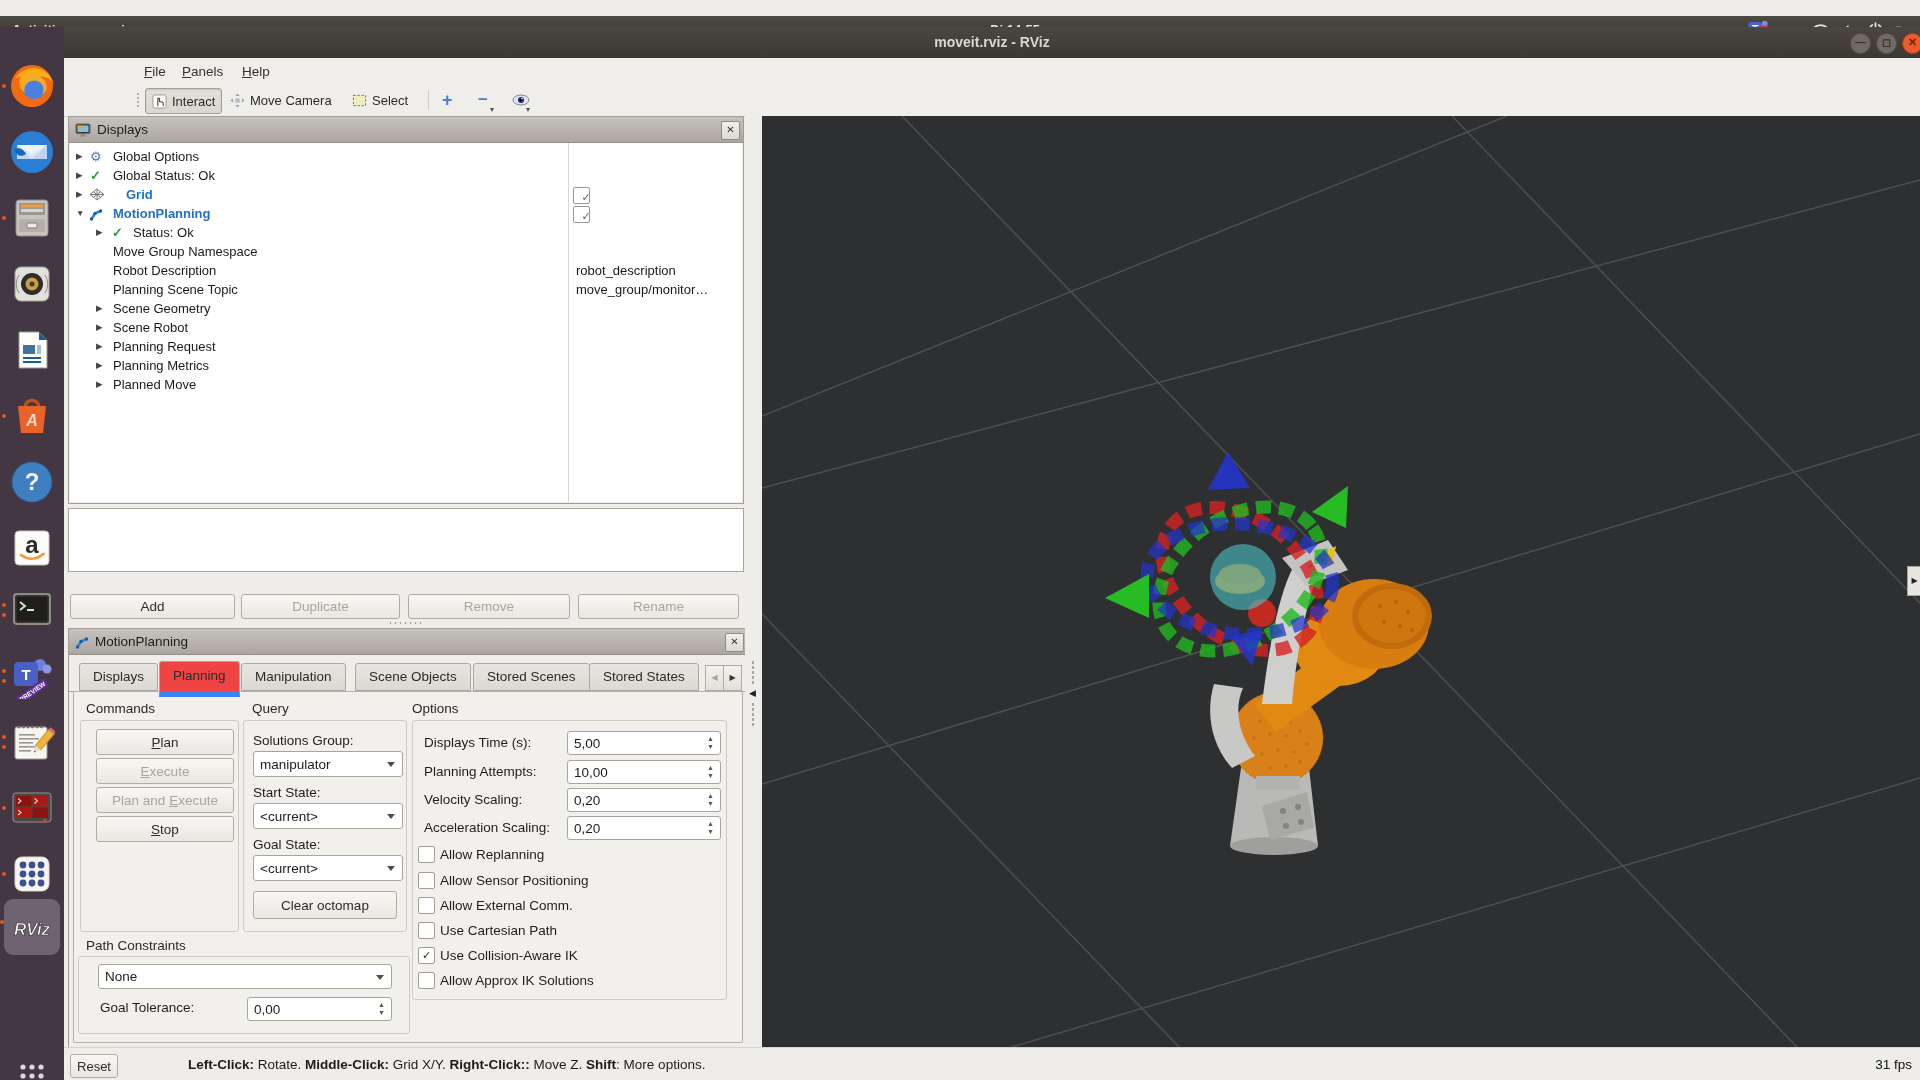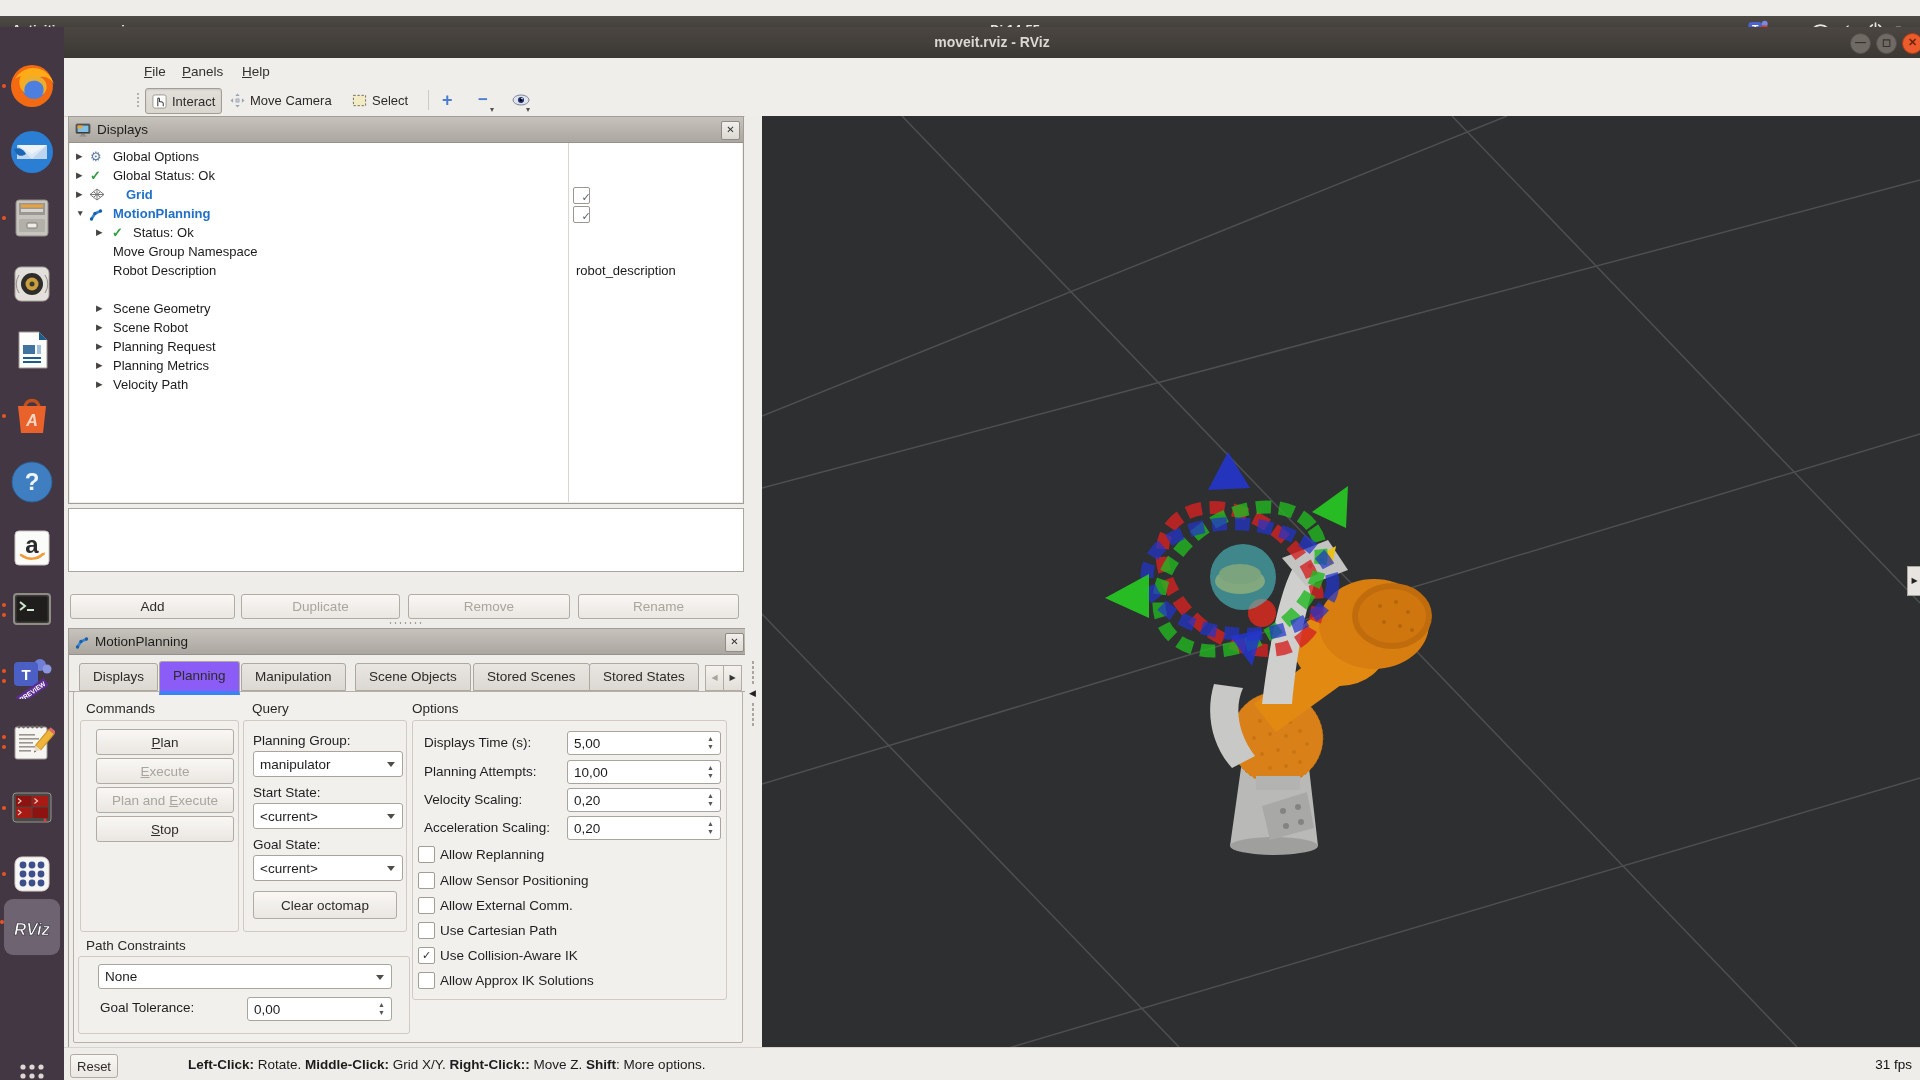--- a/index.html
+++ b/index.html
@@ -57,21 +57,21 @@
       border-radius:2px;text-align:center;line-height:14px;font-size:11px;color:#55616b;cursor:pointer}
   .ticon{display:inline-block}
   
   .btn{position:absolute;background:linear-gradient(#f9f7f4,#eae7e2);border:1px solid #b0aba3;border-radius:3px;
        font-size:13.5px;color:#2d2c2a;text-align:center;cursor:pointer;display:flex;align-items:center;justify-content:center}
   .btn.disabled{color:#a9a49c;cursor:default}
   .btn u{text-decoration:underline}
   
   .tab{position:absolute;top:2px;height:26px;line-height:26px;padding:0 13px;font-size:13.5px;color:#2c2b29;
        background:linear-gradient(#e9e6e1,#dcd8d2);border:1px solid #aca79f;border-radius:3px 3px 0 0;cursor:pointer}
-  .tab.active{top:0;height:29px;line-height:28px;background:#8b5cf6;border-bottom:4px solid #3b82f6;z-index:2}
+  .tab.active{top:0;height:29px;line-height:28px;background:#ef4444;border-bottom:6px solid #3b82f6;z-index:2}
   .tabscroll{position:absolute;top:4px;width:17px;height:24px;background:linear-gradient(#f4f2ee,#e2dfd9);
              border:1px solid #b0aba3;font-size:8px;text-align:center;line-height:24px;cursor:pointer}
   
   .gbox{position:absolute;border:1px solid #cfcbc4;border-radius:3px}
   .glabel{position:absolute;font-size:13.5px;color:#2a2927}
   .field{position:absolute;background:#fff;border:1px solid #a9a49c;border-radius:3px;font-size:13.5px;
          color:#1d1c1b;display:flex;align-items:center;padding-left:6px;cursor:text}
   .spin{position:absolute;right:2px;top:1px;bottom:1px;width:15px;display:flex;flex-direction:column;
         align-items:center;justify-content:center;color:#5a5752;font-size:7px;line-height:8px;cursor:pointer}
   .dd{cursor:pointer}
@@ -447,39 +447,43 @@
       <span class="tlabel" style="left:63px">Status: Ok</span>
     </div>
     <div class="trow" style="top:99px">
       <span class="tlabel" style="left:43px">Move Group Namespace</span>
       <span class="tval"></span>
     </div>
     <div class="trow" style="top:118px">
       <span class="tlabel" style="left:43px">Robot Description</span>
       <span class="tval">robot_description</span>
     </div>
+    <div class="trow" style="top:137px">
+      <span class="tlabel" style="left:43px">Planning Scene Topic</span>
+      <span class="tval">move_group/monitor…</span>
+    </div>
     <div class="trow" style="top:156px">
       <span class="arr" style="left:26px">▶</span>
       <span class="tlabel" style="left:43px">Scene Geometry</span>
     </div>
     <div class="trow" style="top:175px">
       <span class="arr" style="left:26px">▶</span>
       <span class="tlabel" style="left:43px">Scene Robot</span>
     </div>
     <div class="trow" style="top:194px">
       <span class="arr" style="left:26px">▶</span>
       <span class="tlabel" style="left:43px">Planning Request</span>
     </div>
     <div class="trow" style="top:213px">
       <span class="arr" style="left:26px">▶</span>
       <span class="tlabel" style="left:43px">Planning Metrics</span>
     </div>
     <div class="trow" style="top:232px">
       <span class="arr" style="left:26px">▶</span>
-      <span class="tlabel" style="left:43px">Velocity Path</span>
+      <span class="tlabel" style="left:43px">Planned Move</span>
     </div>
   </div>
 </div>
 
 <div class="abs" style="left:68px;top:508px;width:674px;height:62px;background:#fff;border:1px solid #a9a49c"></div>
 
 <div class="btn" style="left:70px;top:594px;width:163px;height:23px">
     <span>Add</span>
   </div>
 <div class="btn disabled" style="left:241px;top:594px;width:157px;height:23px">
@@ -532,21 +536,21 @@
     <span><u>E</u><span>xecute</span></span>
   </div>
 <div class="btn disabled" style="left:96px;top:787px;width:136px;height:24px">
     <span><span>Plan and </span><u>E</u><span>xecute</span></span>
   </div>
 <div class="btn" style="left:96px;top:816px;width:136px;height:24px">
     <span><u>S</u><span>top</span></span>
   </div>
 
 <div class="gbox abs" style="left:243px;top:720px;width:162px;height:210px"></div>
-<span class="flabel abs" style="left:253px;top:733px">Planning Group:</span>
+<span class="flabel abs" style="left:253px;top:733px">Solutions Group:</span>
 <div class="field dd abs" style="left:253px;top:751px;width:142px;height:24px">
     <span>manipulator</span>
     <span class="ddarr"></span>
   </div>
 <span class="flabel abs" style="left:253px;top:785px">Start State:</span>
 <div class="field dd abs" style="left:253px;top:803px;width:142px;height:24px">
     <span>&lt;current&gt;</span>
     <span class="ddarr"></span>
   </div>
 <span class="flabel abs" style="left:253px;top:837px">Goal State:</span>

